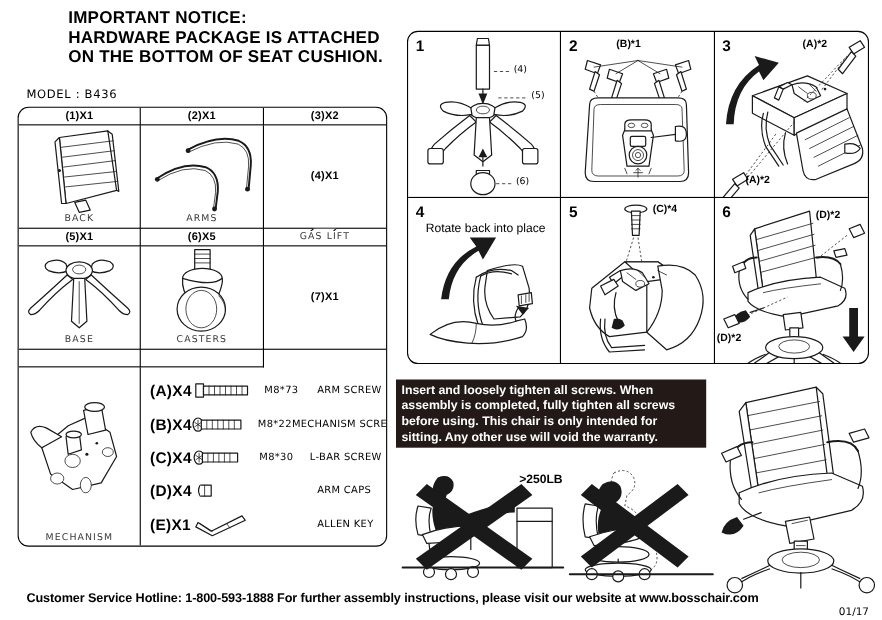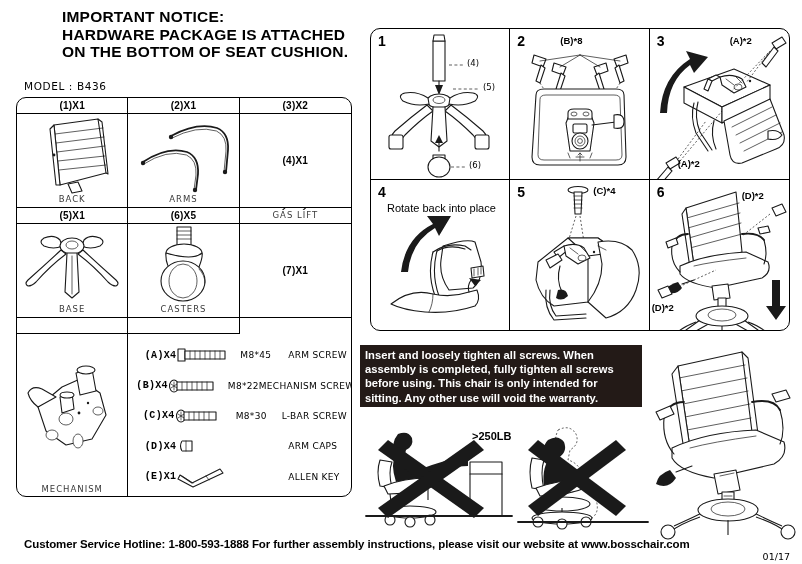--- a/index.html
+++ b/index.html
@@ -124,23 +124,22 @@
     display: flex;
     align-items: center;
     font-family: "DejaVu Sans", sans-serif;
     font-size: 9px;
     letter-spacing: 0.3px;
     height: 22px;
   }
   .hw-code {
     width: 40px;
     font-weight: bold;
-    font-family: Liberation Mono, monospace;
-    font-size: 10px;
-    text-align: right;
+    font-family: Liberation Sans, sans-serif;
+    font-size: 14px;
   }
   .hw-art {
     width: 64px;
     display: flex;
     align-items: center;
     justify-content: flex-start;
   }
   .hw-size {
     width: 48px;
   }
@@ -406,21 +405,21 @@
 
         <div class="hw-row">
           <span class="hw-code">(A)X4</span>
           <span class="hw-art">
             <svg width="60" height="16" viewBox="0 0 60 16">
               <rect class="fw" x="2" y="2" width="7" height="12"></rect>
               <rect class="fw" x="9" y="4" width="40" height="8"></rect>
               <path class="ln-t" d="M14 4 L14 12 M19 4 L19 12 M24 4 L24 12 M29 4 L29 12 M34 4 L34 12 M39 4 L39 12 M44 4 L44 12"></path>
             </svg>
           </span>
-          <span class="hw-size">M8*45</span>
+          <span class="hw-size">M8*73</span>
           <span class="hw-desc">ARM SCREW</span>
         </div>
 
         <div class="hw-row">
           <span class="hw-code">(B)X4</span>
           <span class="hw-art">
             <svg width="60" height="16" viewBox="0 0 60 16">
               <ellipse class="fw" cx="6" cy="8" rx="4.5" ry="6"></ellipse>
               <path class="ln-t" d="M6 4 L6 12 M3 6 L9 10 M3 10 L9 6"></path>
               <rect class="fw" x="9" y="4" width="36" height="8"></rect>
@@ -533,21 +532,21 @@
             <rect class="fw" x="63" y="95" width="14" height="9" rx="1.5"></rect>
             <ellipse class="fw" cx="70" cy="112" rx="8" ry="8"></ellipse>
             <ellipse class="fw-t" cx="70" cy="112" rx="5" ry="5"></ellipse>
             <ellipse class="fw-t" cx="70" cy="112" rx="2.4" ry="2.4"></ellipse>
             <path class="ln" d="M82 96 L106 93"></path>
             <path class="fw" d="M104 86 Q114 84 114 93 Q114 101 104 99 Z"></path>
             <path class="ln-t" d="M58 124 L60 129 M82 124 L80 129"></path>
             <path class="ln-t" d="M66 128 L74 128 M70 124 L70 132 M68 126 L70 124 L72 126"></path>
           </svg>
         </div>
-        <span class="tag" style="left:50px; top:6px;">(B)*8</span>
+        <span class="tag" style="left:50px; top:6px;">(B)*1</span>
       </div>
 
       <div class="step-cell">
         <div class="step-num">3</div>
         <div class="step-art">
           <svg width="140" height="151" viewBox="0 0 140 151">
             <path class="fk" d="M10 84 Q12 48 40 30 L36 22 L58 28 L44 44 L40 36 Q18 52 17 84 Z"></path>
             <path class="fw" d="M34 58 L84 40 L120 56 L72 78 Z"></path>
             <path class="fw" d="M34 58 L34 74 L72 94 L72 78 Z"></path>
             <path class="fw" d="M72 78 L120 56 L120 72 L72 94 Z"></path>

